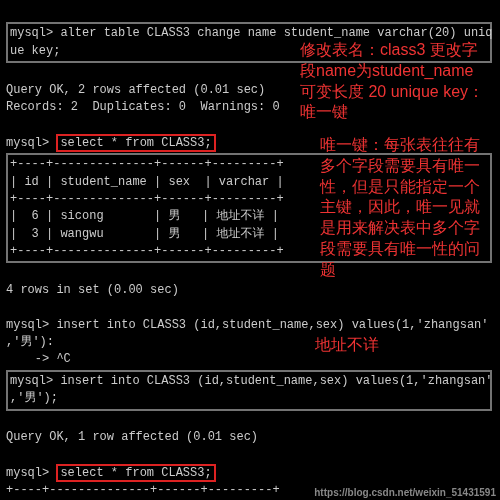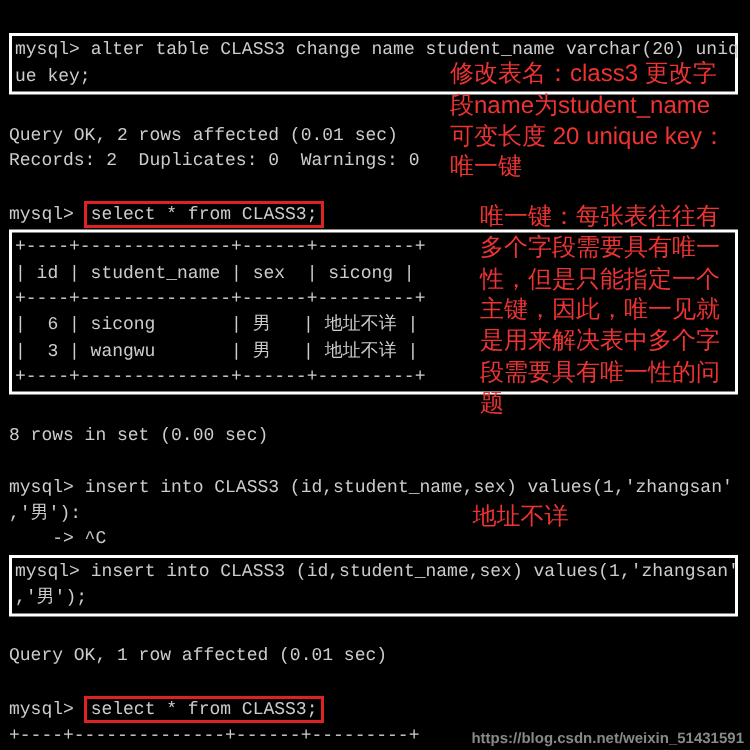--- a/index.html
+++ b/index.html
@@ -19,21 +19,21 @@
     line-height: 1.45;
     white-space: pre;
   }
   .hl-red {
     border: 2px solid #d22;
     padding: 0 2px;
     display: inline-block;
     line-height: 1.2;
   }
   .hl-red-block {
-    border: 2px solid #ffffff;
+    border: 2px solid #737373;
     padding: 1px 2px;
     margin: 1px 0;
     display: block;
     width: fit-content;
   }
   .anno {
     position: absolute;
     color: #e33;
     font-size: 16px;
     line-height: 1.3;
@@ -56,26 +56,26 @@
 <body>
 
 <div class="term">
 <div class="hl-red-block tbox1"><span>mysql&gt; </span><span>alter table CLASS3 change name student_name varchar(20) uniq</span>
 <span>ue key;</span></div>
 <span>Query OK, 2 rows affected (0.01 sec)</span>
 <span>Records: 2  Duplicates: 0  Warnings: 0</span>
 <span></span>
 <span>mysql&gt; </span><span class="hl-red">select * from CLASS3;</span>
 <div class="hl-red-block tbox2"><span>+----+--------------+------+---------+</span>
-<span>| id | student_name | sex  | sicong |</span>
+<span>| id | student_name | sex  | varchar |</span>
 <span>+----+--------------+------+---------+</span>
 <span>|  6 | sicong       | 男   | 地址不详 |</span>
 <span>|  3 | wangwu       | 男   | 地址不详 |</span>
 <span>+----+--------------+------+---------+</span></div>
-<span>8 rows in set (0.00 sec)</span>
+<span>4 rows in set (0.00 sec)</span>
 <span></span>
 <span>mysql&gt; </span><span>insert into CLASS3 (id,student_name,sex) values(1,'zhangsan'</span>
 <span>,'男'):</span>
 <span>    -&gt; ^C</span>
 <div class="hl-red-block tbox1"><span>mysql&gt; </span><span>insert into CLASS3 (id,student_name,sex) values(1,'zhangsan'</span>
 <span>,'男');</span></div>
 <span>Query OK, 1 row affected (0.01 sec)</span>
 <span></span>
 <span>mysql&gt; </span><span class="hl-red">select * from CLASS3;</span>
 <span>+----+--------------+------+---------+</span>

